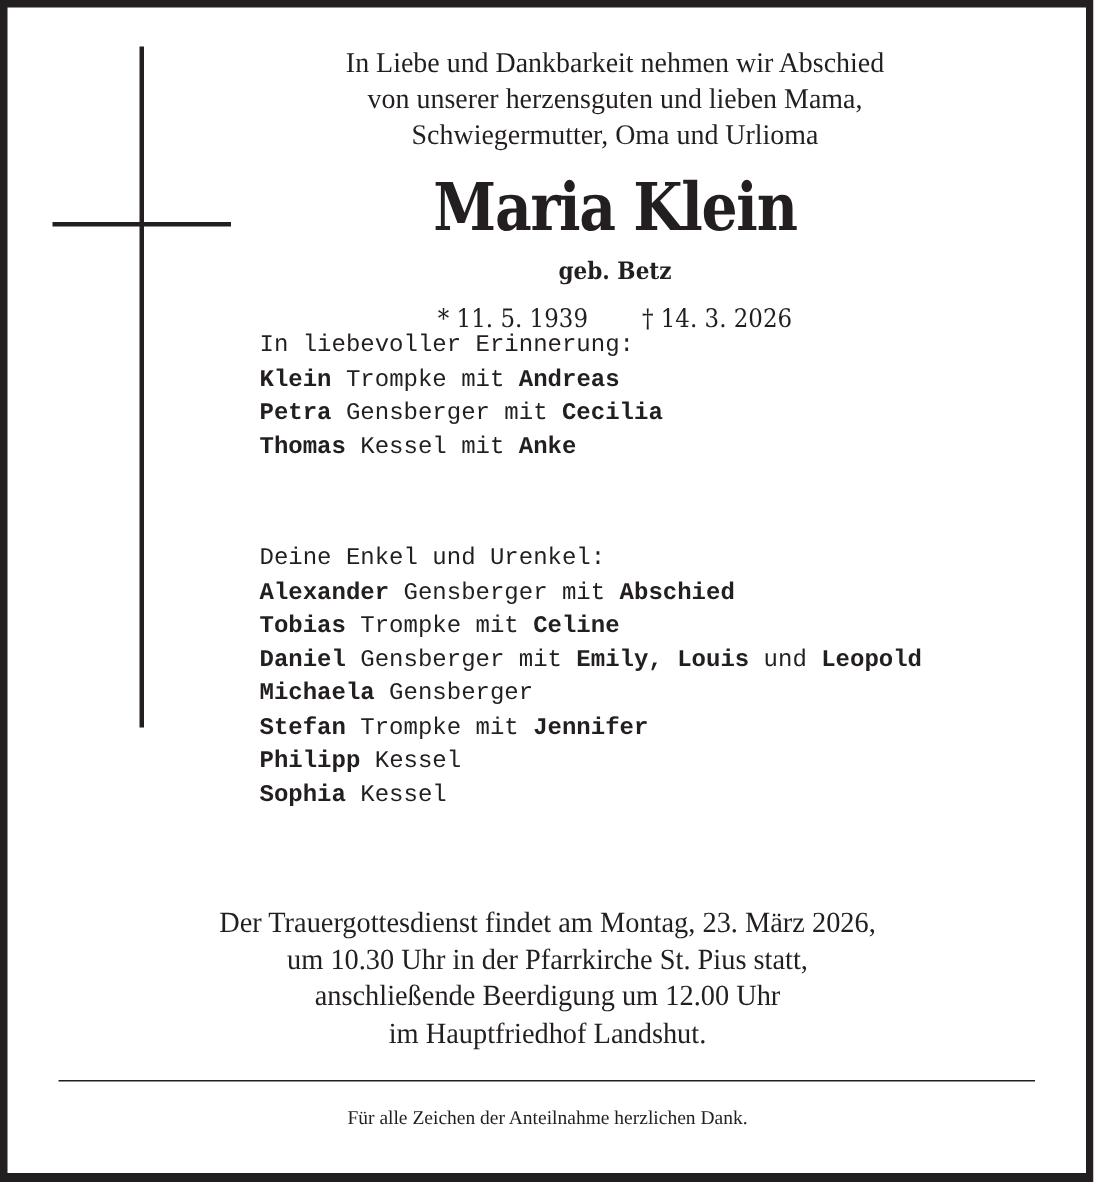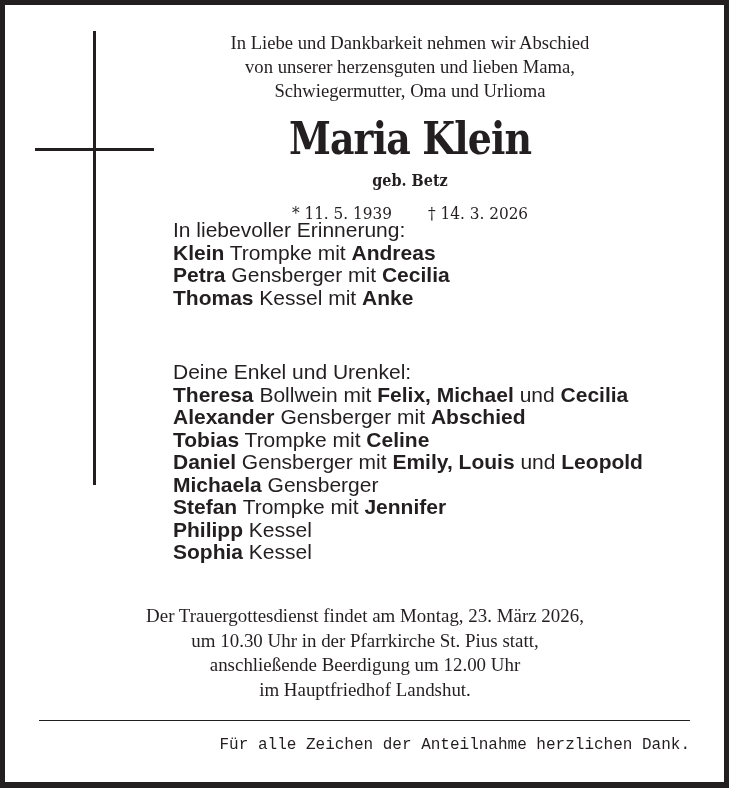--- a/index.html
+++ b/index.html
@@ -6,29 +6,29 @@
   body { width:729px; height:788px; position:relative; overflow:hidden; }
   .frame { position:absolute; left:0; top:0; width:729px; height:788px; box-sizing:border-box; border:5px solid #231f20; border-bottom-width:6px; background:#fff; }
   .cross-v { position:absolute; left:93px; top:31px; width:3px; height:454px; background:#231f20; }
   .cross-h { position:absolute; left:35px; top:148px; width:119px; height:3px; background:#231f20; }
   .serif { font-family:"DejaVu Serif", "Liberation Serif", serif; color:#231f20; }
   .intro { position:absolute; left:160px; width:500px; top:31px; text-align:center; font-size:19px; line-height:24px; font-family:"Liberation Serif", serif; transform:scaleX(0.98); transform-origin:center; }
   .name { position:absolute; left:160px; width:500px; top:112px; text-align:center; font-size:44px; line-height:54px; font-weight:bold; font-family:"DejaVu Serif", serif; letter-spacing:-1px; transform:scaleX(0.86); }
   .birthname { position:absolute; left:160px; width:500px; top:170px; text-align:center; font-size:16px; line-height:22px; font-weight:bold; font-family:"DejaVu Serif", serif; transform:scaleX(0.9); }
   .dates { position:absolute; left:160px; width:500px; top:201px; text-align:center; font-size:17px; line-height:24px; font-family:"DejaVu Serif", serif; transform:scaleX(0.9); }
   .dates span { margin:0 20px; }
-  .block { position:absolute; left:173px; font-family:Liberation Sans, sans-serif; font-size:21px; line-height:22.5px; color:#231f20; }
+  .block { position:absolute; left:173px; font-family:Liberation Mono, monospace; font-size:16px; line-height:22.5px; color:#231f20; }
   .block .label { display:block; font-weight:normal; }
   .block .line { display:block; white-space:nowrap; }
   .block b { font-weight:bold; }
   .block1 { top:219px; }
   .block2 { top:361px; }
   .ceremony { position:absolute; left:40px; width:650px; top:604px; text-align:center; font-family:"Liberation Serif", serif; font-size:19.5px; line-height:24.5px; color:#231f20; transform:scaleX(0.97); }
   .divider { position:absolute; left:39px; top:720px; width:651px; height:1px; background:#231f20; }
-  .thanks { position:absolute; left:40px; width:650px; top:733px; text-align:right; font-family:Liberation Mono, monospace; font-size:16px; line-height:24px; color:#231f20; }
+  .thanks { position:absolute; left:40px; width:650px; top:733px; text-align:center; font-family:Liberation Serif, serif; font-size:13px; line-height:24px; color:#231f20; }
 </style>
 </head>
 <body>
 
 <div class="frame"></div>
 
 <div class="cross-v"></div>
 <div class="cross-h"></div>
 
 <div class="intro serif">
@@ -45,21 +45,20 @@
 
 <div class="block block1">
   <span class="label">In liebevoller Erinnerung:</span>
   <span class="line"><b>Klein</b><span> Trompke mit </span><b>Andreas</b></span>
   <span class="line"><b>Petra</b><span> Gensberger mit </span><b>Cecilia</b></span>
   <span class="line"><b>Thomas</b><span> Kessel mit </span><b>Anke</b></span>
 </div>
 
 <div class="block block2">
   <span class="label">Deine Enkel und Urenkel:</span>
-  <span class="line"><b>Theresa</b><span> Bollwein mit </span><b>Felix, Michael</b><span> und </span><b>Cecilia</b></span>
   <span class="line"><b>Alexander</b><span> Gensberger mit </span><b>Abschied</b></span>
   <span class="line"><b>Tobias</b><span> Trompke mit </span><b>Celine</b></span>
   <span class="line"><b>Daniel</b><span> Gensberger mit </span><b>Emily, Louis</b><span> und </span><b>Leopold</b></span>
   <span class="line"><b>Michaela</b><span> Gensberger</span></span>
   <span class="line"><b>Stefan</b><span> Trompke mit </span><b>Jennifer</b></span>
   <span class="line"><b>Philipp</b><span> Kessel</span></span>
   <span class="line"><b>Sophia</b><span> Kessel</span></span>
 </div>
 
 <div class="ceremony">

